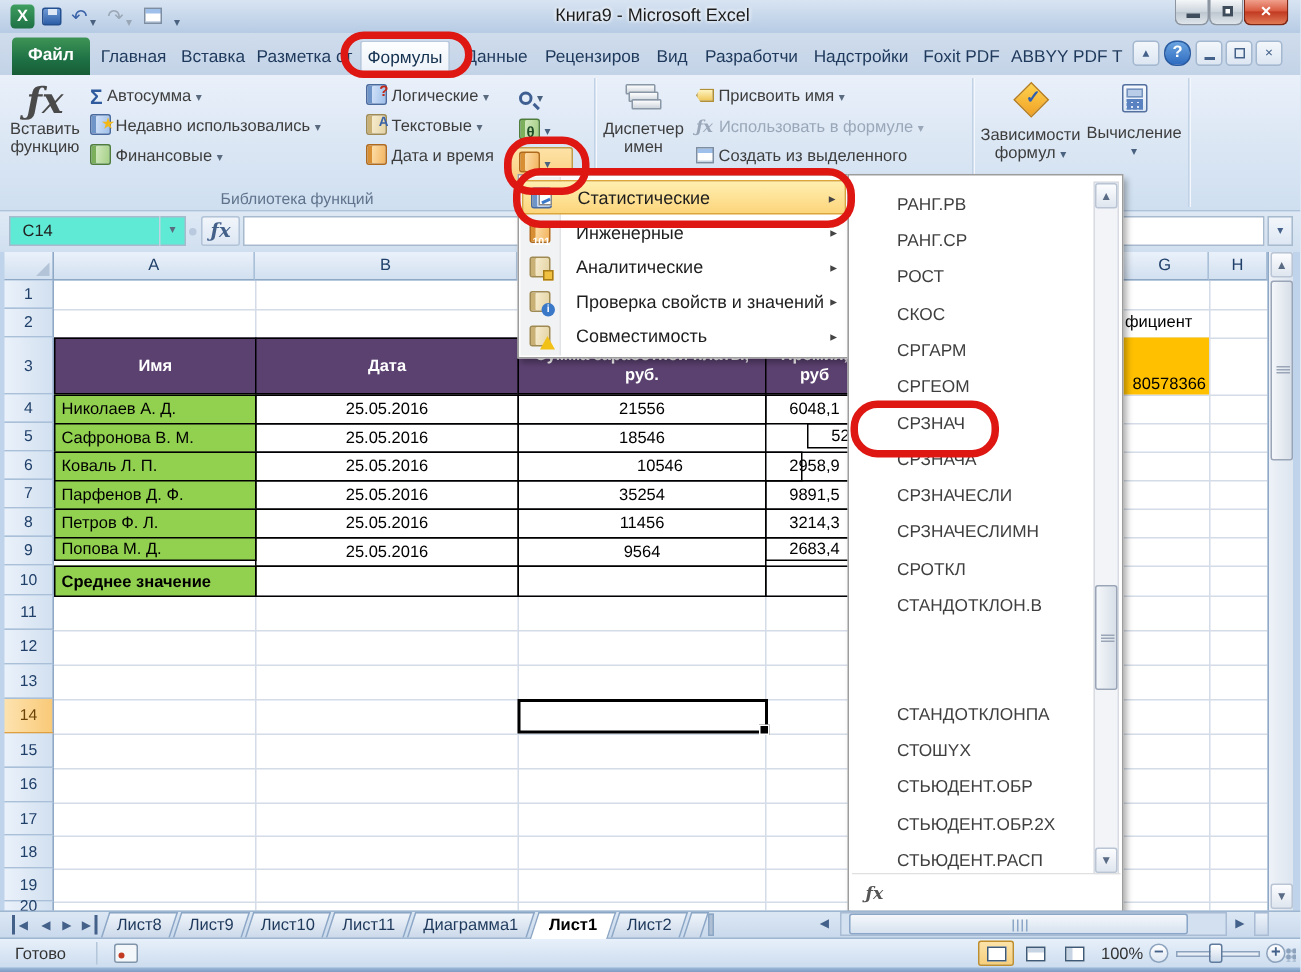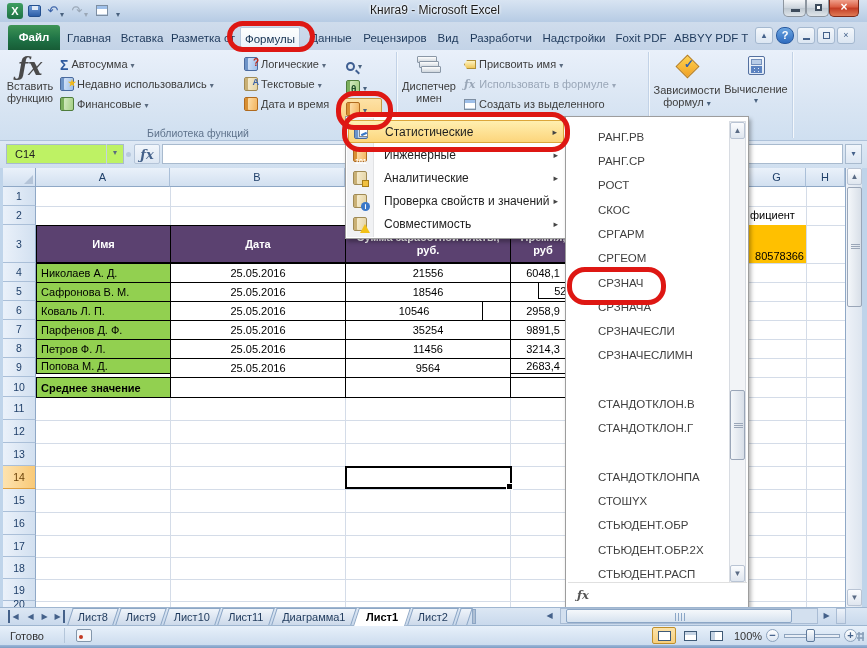--- a/index.html
+++ b/index.html
@@ -50,21 +50,21 @@
     linear-gradient(#9fc0ea,#9fc0ea) 0 0/12px 3px no-repeat,#fff;vertical-align:-2px;margin-right:3px;box-shadow:inset 0 -4px 0 -3px #c6d4e4}
   .diamond{width:17px;height:17px;background:linear-gradient(135deg,#ffd34e,#f0a126);border:1px solid #b87d1a;transform:rotate(45deg);position:relative}
   .calcic{width:17px;height:19px;border:1px solid #5470a0;border-radius:2px;background:linear-gradient(#f6f9fd,#dbe6f4);position:relative}
   .calcic:before{content:"";position:absolute;left:2px;top:2px;right:2px;height:4px;background:#b9cde8;border:1px solid #7490bc}
   .calcic:after{content:"";position:absolute;left:2px;top:9px;width:11px;height:7px;
     background:repeating-linear-gradient(90deg,#5b82c0 0 3px,transparent 3px 4px),repeating-linear-gradient(#5b82c0 0 2px,transparent 2px 3px)}
   .grouplbl{top:127px;font-size:10.5px;color:#5f738c;text-align:center}
   .disabled{color:#9aa7b8}
   
   .fbar{left:0;top:141px;width:867px;height:27px;background:linear-gradient(#dfe9f5,#d0dfef)}
-  .namebox{left:6px;top:144px;width:118px;height:20px;background:#bef264;border:1px solid #a8bace;line-height:18px;padding-left:8px;color:#222}
+  .namebox{left:6px;top:144px;width:118px;height:20px;background:#5eead4;border:1px solid #a8bace;line-height:18px;padding-left:8px;color:#222}
   .nb-arrow{left:106px;top:144px;width:17px;height:20px;border-left:1px solid #c4d2e2;text-align:center;line-height:18px;color:#5a6b80;font-size:8px}
   .fxbtn{left:134px;top:144px;width:26px;height:20px;text-align:center;font-family:"DejaVu Serif",serif;font-style:italic;font-weight:bold;color:#44618a;line-height:19px;font-size:13px;background:linear-gradient(#f2f6fb,#dde7f3);border:1px solid #b4c4d8;border-radius:2px}
   .finput{left:162px;top:144px;width:681px;height:20px;background:#fff;border:1px solid #a8bace}
   .fchev{left:845px;top:144px;width:17px;height:20px;border:1px solid #a8bace;background:linear-gradient(#f2f6fb,#dde7f3);text-align:center;line-height:18px;color:#44618a;font-size:8px}
   
   .gridbg{left:36px;top:187px;width:809px;height:420px;background:#fff}
   .hdrcell{top:168px;height:19px;background:linear-gradient(#eaf1fa,#d2e0f0);border-right:1px solid #aabfd8;border-bottom:1px solid #8fa8c6;text-align:center;line-height:18px;color:#20406a}
   .corner{left:3px;top:168px;width:33px;height:19px;background:linear-gradient(#eaf1fa,#d2e0f0);border-right:1px solid #8fa8c6;border-bottom:1px solid #8fa8c6}
   .corner:after{content:"";position:absolute;right:2px;bottom:2px;border-left:9px solid transparent;border-bottom:9px solid #b4c4d8}
   .rh{left:3px;width:33px;background:linear-gradient(90deg,#eaf1fa,#d2e0f0);border-right:1px solid #8fa8c6;border-bottom:1px solid #aabfd8;text-align:center;color:#20406a;font-size:10.5px;display:flex;align-items:center;justify-content:center}
@@ -292,21 +292,21 @@
 <div class="tc name" style="left:36px;top:263px;width:135px;height:20px">Николаев А. Д.</div>
 <div class="tc" style="left:170px;top:263px;width:176px;height:20px">25.05.2016</div>
 <div class="tc" style="left:345px;top:263px;width:166px;height:20px">21556</div>
 <div class="tc" style="left:510px;top:263px;width:66px;height:20px">6048,1</div>
 <div class="tc name" style="left:36px;top:282px;width:135px;height:20px">Сафронова В. М.</div>
 <div class="tc" style="left:170px;top:282px;width:176px;height:20px">25.05.2016</div>
 <div class="tc" style="left:345px;top:282px;width:166px;height:20px">18546</div>
 <div class="tc" style="left:538px;top:282px;width:66px;height:17px">5203,6</div>
 <div class="tc name" style="left:36px;top:301px;width:135px;height:20px">Коваль Л. П.</div>
 <div class="tc" style="left:170px;top:301px;width:176px;height:20px">25.05.2016</div>
-<div class="tc" style="left:345px;top:301px;width:138px;height:20px">10546</div>
+<div class="tc" style="left:345px;top:301px;width:190px;height:20px">10546</div>
 <div class="tc" style="left:510px;top:301px;width:66px;height:20px">2958,9</div>
 <div class="tc name" style="left:36px;top:320px;width:135px;height:20px">Парфенов Д. Ф.</div>
 <div class="tc" style="left:170px;top:320px;width:176px;height:20px">25.05.2016</div>
 <div class="tc" style="left:345px;top:320px;width:166px;height:20px">35254</div>
 <div class="tc" style="left:510px;top:320px;width:66px;height:20px">9891,5</div>
 <div class="tc name" style="left:36px;top:339px;width:135px;height:20px">Петров Ф. Л.</div>
 <div class="tc" style="left:170px;top:339px;width:176px;height:20px">25.05.2016</div>
 <div class="tc" style="left:345px;top:339px;width:166px;height:20px">11456</div>
 <div class="tc" style="left:510px;top:339px;width:66px;height:20px">3214,3</div>
 <div class="tc name" style="left:36px;top:358px;width:135px;height:16px">Попова М. Д.</div>
@@ -375,22 +375,22 @@
   <div class="fitem" style="top:8px">РАНГ.РВ</div>
   <div class="fitem" style="top:32px">РАНГ.СР</div>
   <div class="fitem" style="top:56px">РОСТ</div>
   <div class="fitem" style="top:81px">СКОС</div>
   <div class="fitem" style="top:105px">СРГАРМ</div>
   <div class="fitem" style="top:129px">СРГЕОМ</div>
   <div class="fitem" style="top:154px">СРЗНАЧ</div>
   <div class="fitem" style="top:178px">СРЗНАЧА</div>
   <div class="fitem" style="top:202px">СРЗНАЧЕСЛИ</div>
   <div class="fitem" style="top:226px">СРЗНАЧЕСЛИМН</div>
+  <div class="fitem" style="top:251px">СРОТКЛ</div>
   <div class="fitem" style="top:275px">СТАНДОТКЛОН.В</div>
-  <div class="fitem" style="top:299px">СТАНДОТКЛОН.Г</div>
   <div class="fitem" style="top:348px">СТАНДОТКЛОНПА</div>
   <div class="fitem" style="top:372px">СТОШYX</div>
   <div class="fitem" style="top:396px">СТЬЮДЕНТ.ОБР</div>
   <div class="fitem" style="top:421px">СТЬЮДЕНТ.ОБР.2Х</div>
   <div class="fitem" style="top:445px">СТЬЮДЕНТ.РАСП</div>
   <div class="fscroll">
     <div class="sbtn" style="left:0;top:0;width:15px">▲</div>
     <div class="sthumb" style="left:0;top:268px;height:70px;width:15px">
         <span class="grip" style="top:32px"></span>
       </div>

